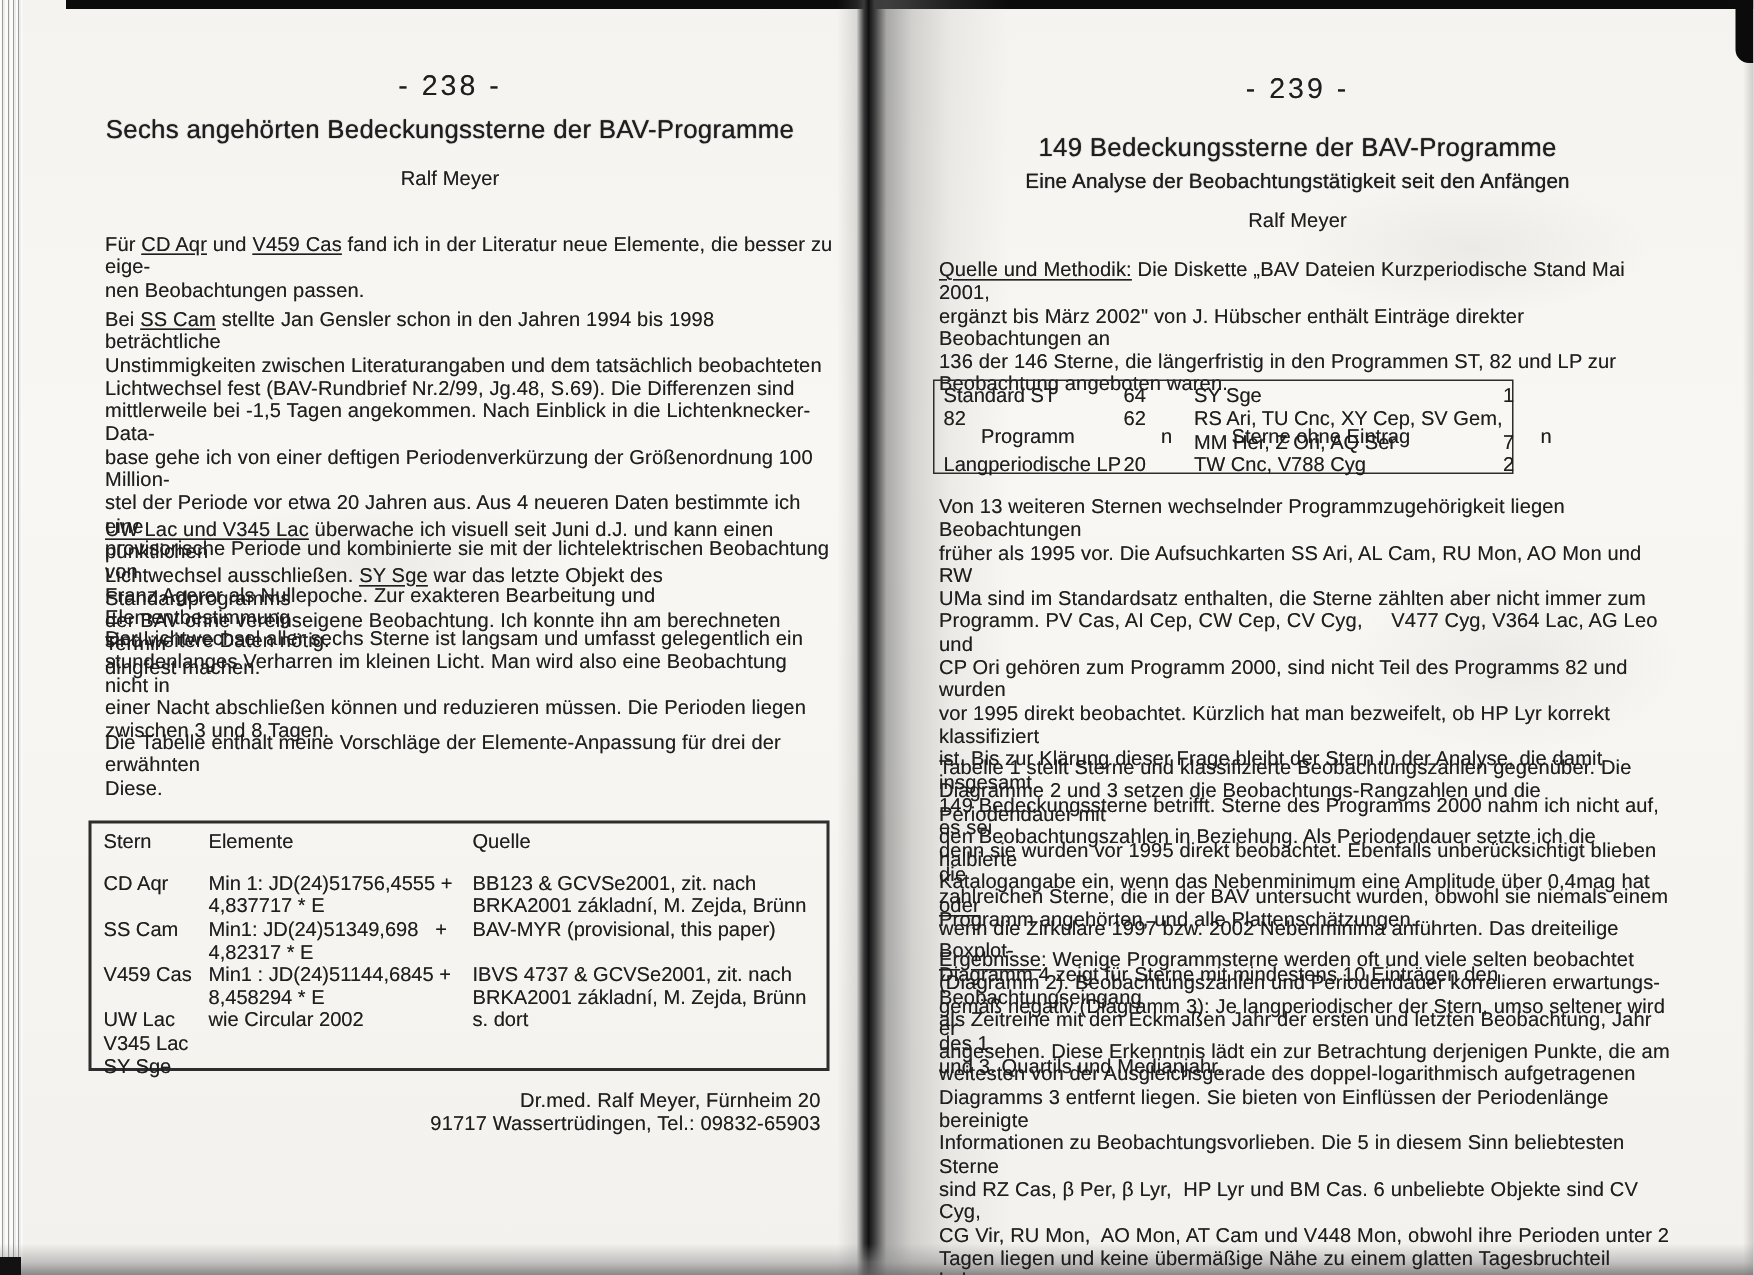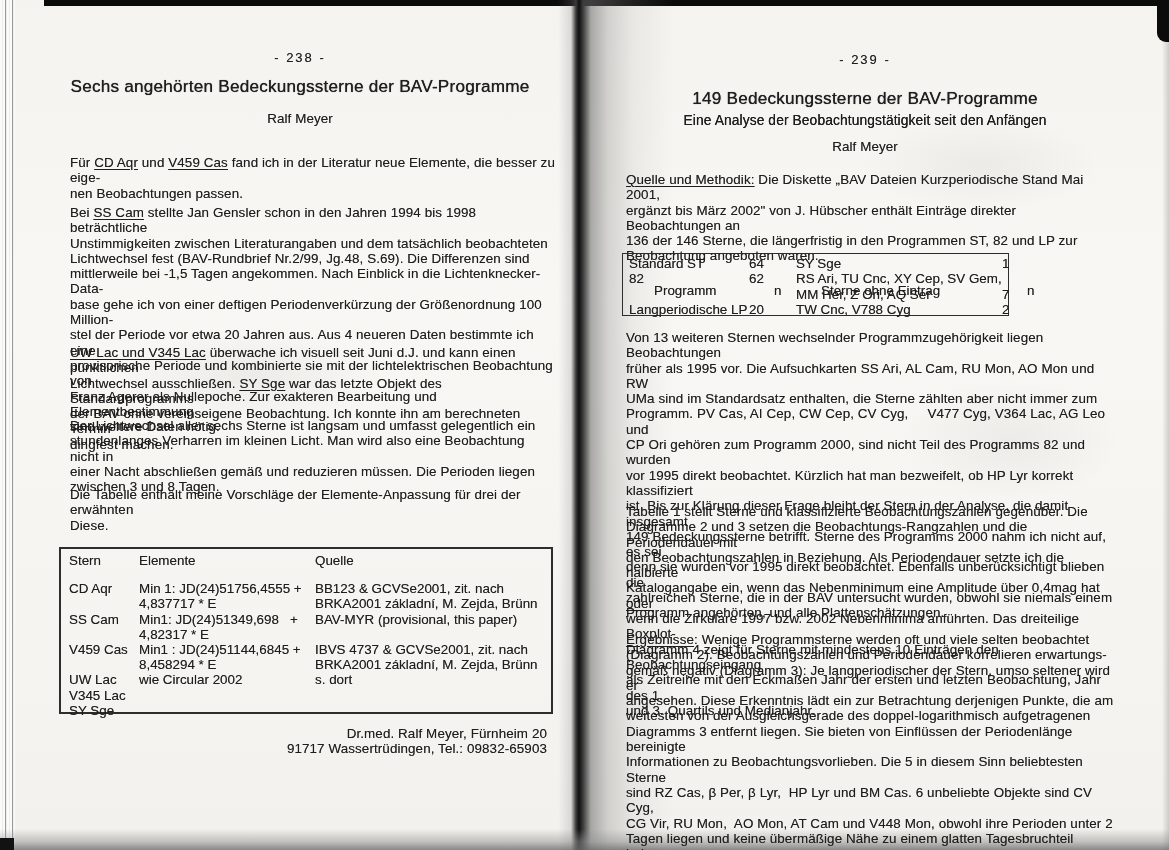--- a/index.html
+++ b/index.html
@@ -5,21 +5,21 @@
   html,body{margin:0;padding:0;background:#d8d8d8;}
   .scan{
     position:relative;width:1169px;height:850px;overflow:hidden;
     background:linear-gradient(180deg,#f4f3ef 0%,#f8f7f3 35%,#f5f4f0 75%,#f2f1ed 100%);
     font-family:"Liberation Sans",sans-serif;color:#1e1e1e;
   }
   .tx{position:absolute;font-size:13.4px;line-height:15.3px;white-space:pre-wrap;
       letter-spacing:.1px;text-shadow:0 0 .4px rgba(25,25,25,.55);}
   .center{text-align:center;}
   .u{text-decoration:underline;text-underline-offset:2px;}
-  .pnum{font-size:13px;letter-spacing:2px;}
+  .pnum{font-size:19px;letter-spacing:2px;}
   .title{font-size:17.2px;letter-spacing:.2px;text-shadow:0 0 .7px currentColor;}
   .subtitle{font-size:13.8px;text-shadow:0 0 .5px currentColor;}
   .author{font-size:13.4px;}
   
   .box{position:absolute;border:2px solid #2d2d2d;box-sizing:border-box;background:transparent;}
   .ltable{left:59px;top:547px;width:494px;height:167px;padding:4px 8px 0 8px;
           font-size:13.4px;line-height:15.2px;white-space:pre-wrap;text-shadow:0 0 .4px rgba(25,25,25,.55);}
   .lt-row{display:grid;grid-template-columns:70px 176px 1fr;}
   .lt-spacer{height:13px;}
   .rtable{left:622px;top:253px;width:387px;height:63px;border-width:1.5px;
@@ -63,21 +63,21 @@
   <div class="smudge" style="left:120px;top:330px;width:260px;height:90px;"></div>
 
   <div>
     <div class="tx pnum center" style="left:60px;top:50px;width:480px;">- 238 -</div>
     <div class="tx title center" style="left:40px;top:79px;width:520px;">Sechs angehörten Bedeckungssterne der BAV-Programme</div>
     <div class="tx author center" style="left:60px;top:111px;width:480px;">Ralf Meyer</div>
 
     <div class="tx" style="left:70px;top:155px;width:486px;"><span>Für </span><span class="u">CD Aqr</span><span> und </span><span class="u">V459 Cas</span><span> fand ich in der Literatur neue Elemente, die besser zu eige-</span><br><span>nen Beobachtungen passen.</span></div>
     <div class="tx" style="left:70px;top:205px;width:486px;"><span>Bei </span><span class="u">SS Cam</span><span> stellte Jan Gensler schon in den Jahren 1994 bis 1998 beträchtliche</span><br><span>Unstimmigkeiten zwischen Literaturangaben und dem tatsächlich beobachteten</span><br><span>Lichtwechsel fest (BAV-Rundbrief Nr.2/99, Jg.48, S.69). Die Differenzen sind</span><br><span>mittlerweile bei -1,5 Tagen angekommen. Nach Einblick in die Lichtenknecker-Data-</span><br><span>base gehe ich von einer deftigen Periodenverkürzung der Größenordnung 100 Million-</span><br><span>stel der Periode vor etwa 20 Jahren aus. Aus 4 neueren Daten bestimmte ich eine</span><br><span>provisorische Periode und kombinierte sie mit der lichtelektrischen Beobachtung von</span><br><span>Franz Agerer als Nullepoche. Zur exakteren Bearbeitung und Elementbestimmung</span><br><span>sind weitere Daten nötig.</span></div>
     <div class="tx" style="left:70px;top:345px;width:486px;"><span class="u">UW Lac und V345 Lac</span><span> überwache ich visuell seit Juni d.J. und kann einen pünktlichen</span><br><span>Lichtwechsel ausschließen. </span><span class="u">SY Sge</span><span> war das letzte Objekt des Standardprogramms</span><br><span>der BAV ohne vereinseigene Beobachtung. Ich konnte ihn am berechneten Termin</span><br><span>dingfest machen.</span></div>
-    <div class="tx" style="left:70px;top:418px;width:486px;"><span>Der Lichtwechsel aller sechs Sterne ist langsam und umfasst gelegentlich ein</span><br><span>stundenlanges Verharren im kleinen Licht. Man wird also eine Beobachtung nicht in</span><br><span>einer Nacht abschließen gemäß und reduzieren müssen. Die Perioden liegen</span><br><span>zwischen 3 und 8 Tagen.</span></div>
+    <div class="tx" style="left:70px;top:418px;width:486px;"><span>Der Lichtwechsel aller sechs Sterne ist langsam und umfasst gelegentlich ein</span><br><span>stundenlanges Verharren im kleinen Licht. Man wird also eine Beobachtung nicht in</span><br><span>einer Nacht abschließen können und reduzieren müssen. Die Perioden liegen</span><br><span>zwischen 3 und 8 Tagen.</span></div>
     <div class="tx" style="left:70px;top:487px;width:486px;"><span>Die Tabelle enthält meine Vorschläge der Elemente-Anpassung für drei der erwähnten</span><br><span>Diese.</span></div>
 
     <div class="box ltable" id="ltable"><div class="lt-row"><div><span>Stern</span></div><div><span>Elemente</span></div><div><span>Quelle</span></div></div><div class="lt-spacer"></div><div class="lt-row"><div><span>CD Aqr</span></div><div><span>Min 1: JD(24)51756,4555 +</span><br><span>4,837717 * E</span></div><div><span>BB123 &amp; GCVSe2001, zit. nach</span><br><span>BRKA2001 základní, M. Zejda, Brünn</span></div></div><div class="lt-row"><div><span>SS Cam</span></div><div><span>Min1: JD(24)51349,698   +</span><br><span>4,82317 * E</span></div><div><span>BAV-MYR (provisional, this paper)</span></div></div><div class="lt-row"><div><span>V459 Cas</span></div><div><span>Min1 : JD(24)51144,6845 +</span><br><span>8,458294 * E</span></div><div><span>IBVS 4737 &amp; GCVSe2001, zit. nach</span><br><span>BRKA2001 základní, M. Zejda, Brünn</span></div></div><div class="lt-row"><div><span>UW Lac</span></div><div><span>wie Circular 2002</span></div><div><span>s. dort</span></div></div><div class="lt-row"><div><span>V345 Lac</span></div><div></div><div></div></div><div class="lt-row"><div><span>SY Sge</span></div><div></div><div></div></div></div>
 
     <div class="tx" style="left:70px;top:726px;width:477px;text-align:right;"><span>Dr.med. Ralf Meyer, Fürnheim 20</span><br><span>91717 Wassertrüdingen, Tel.: 09832-65903</span></div>
   </div>
 
   <div>
     <div class="tx pnum center" style="left:640px;top:52px;width:450px;">- 239 -</div>
     <div class="tx title center" style="left:628px;top:91px;width:474px;">149 Bedeckungssterne der BAV-Programme</div>

